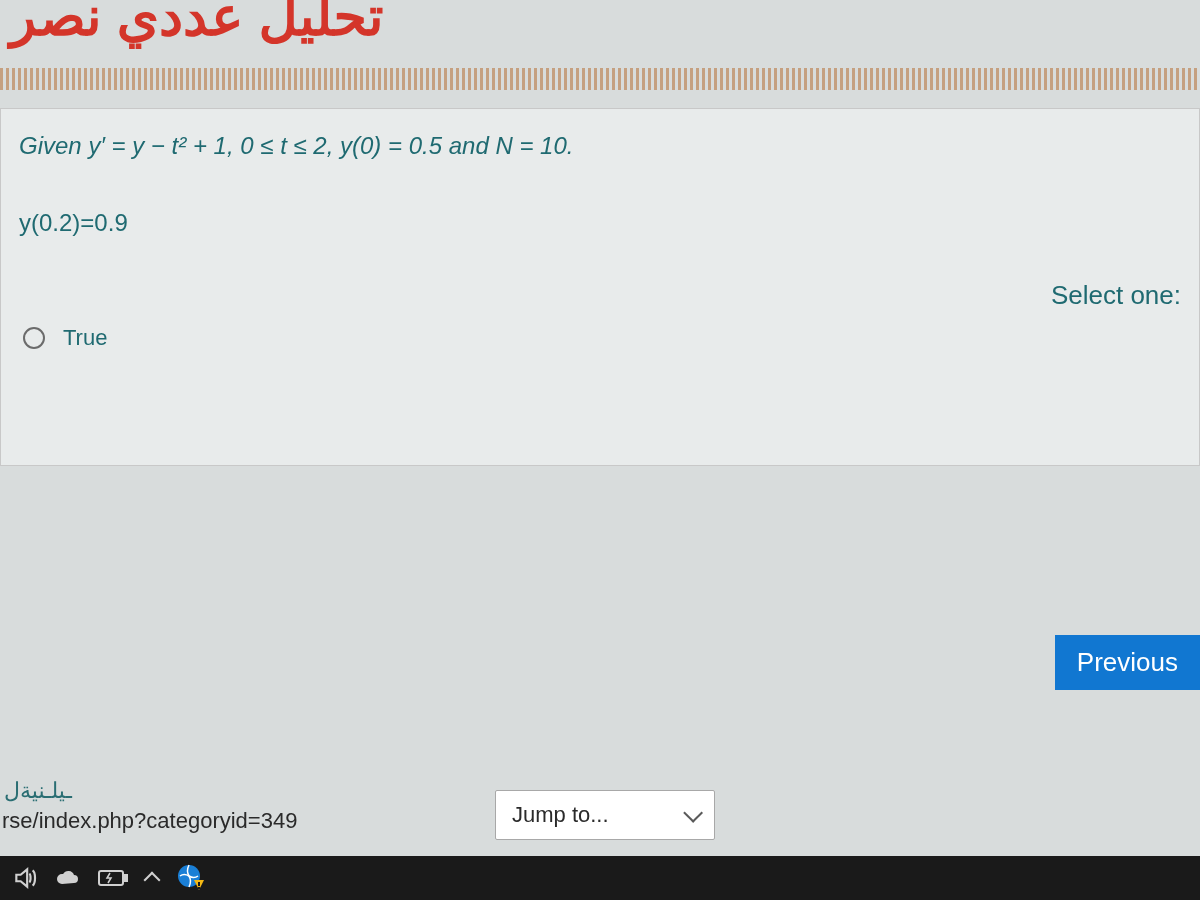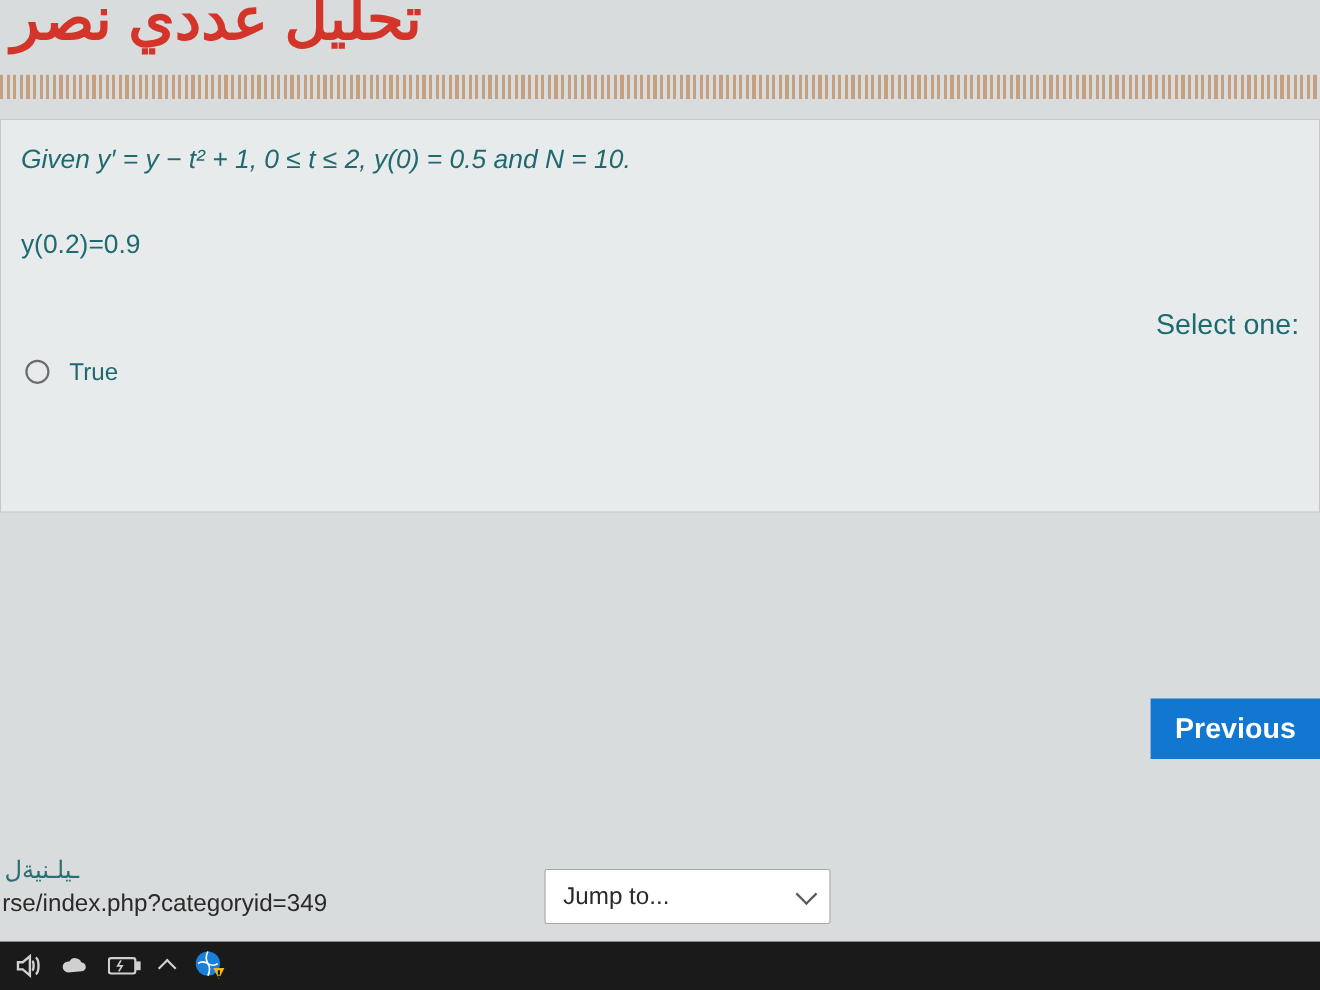--- a/index.html
+++ b/index.html
@@ -90,27 +90,26 @@
     .previous-btn {
       position: absolute;
       right: 0;
       top: 635px;
       background: #1177d1;
       color: #ffffff;
       font-size: 26px;
       padding: 12px 22px;
       cursor: pointer;
       user-select: none;
-      font-weight: bold;
     }
     .jump-select {
       position: absolute;
       left: 495px;
       top: 790px;
-      width: 260px;
+      width: 220px;
       height: 50px;
       background: #ffffff;
       border: 1px solid #a8a8a8;
       border-radius: 2px;
       display: flex;
       align-items: center;
       justify-content: space-between;
       padding: 0 16px;
       cursor: pointer;
     }

